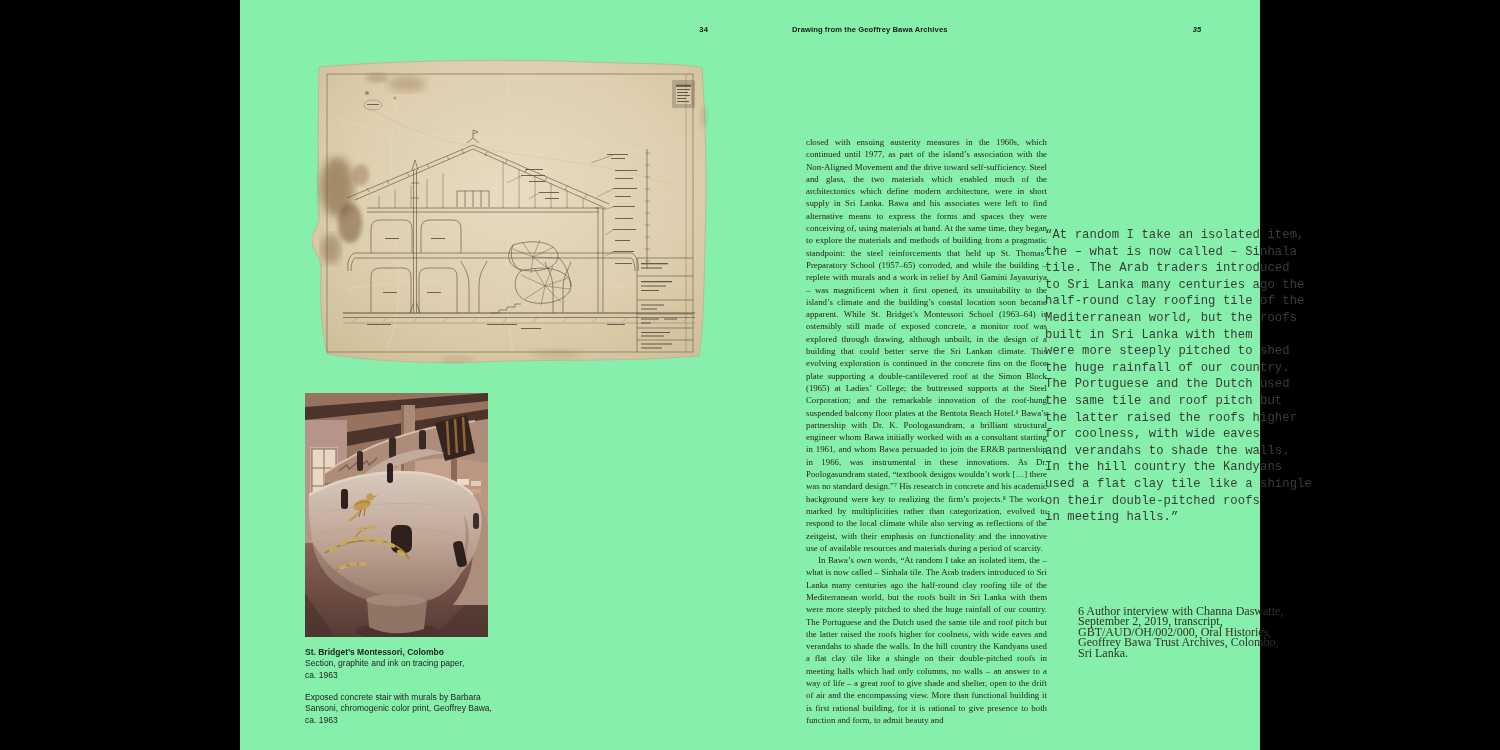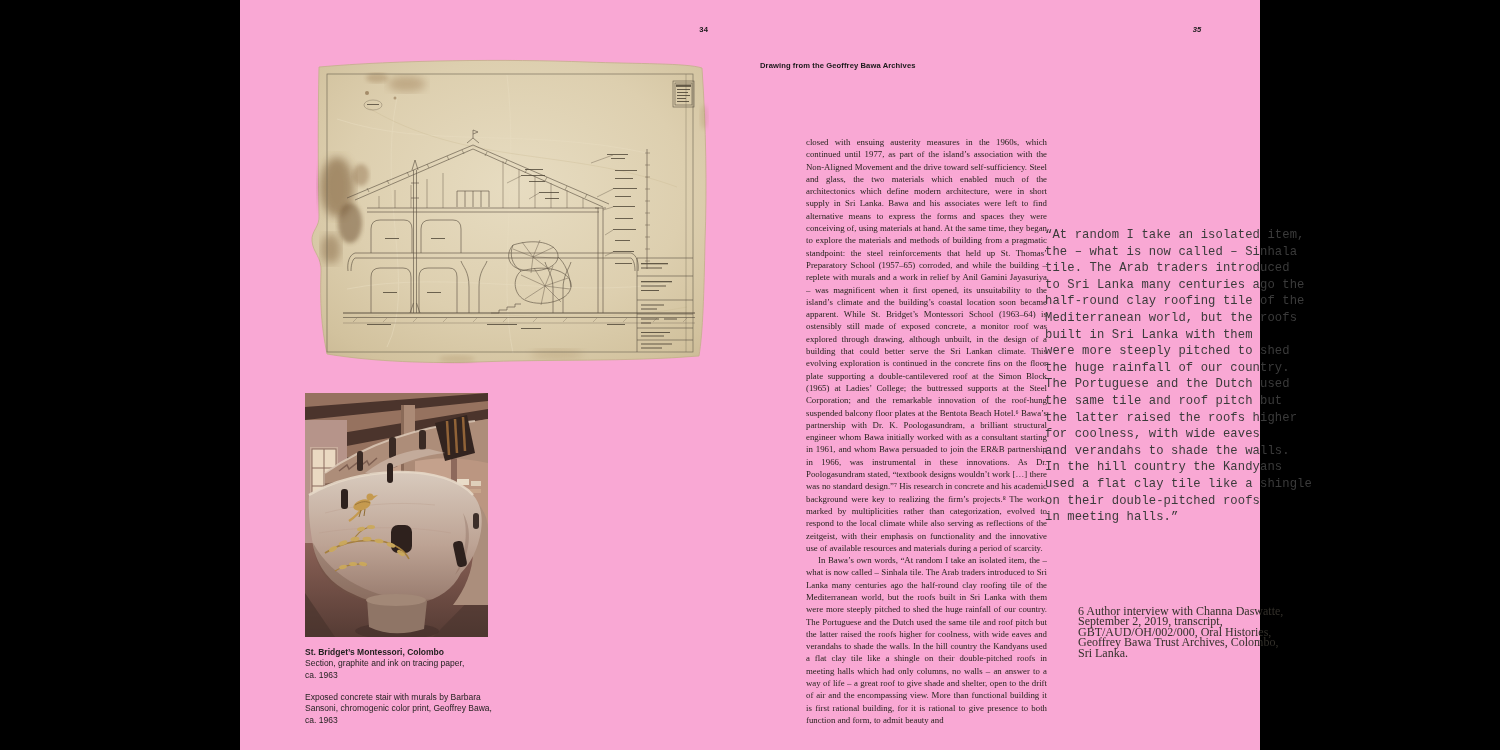--- a/index.html
+++ b/index.html
@@ -2,29 +2,29 @@
 <html><head>
 <meta charset="utf-8">
 <style>
   * { margin:0; padding:0; box-sizing:border-box; }
   html,body { width:1500px; height:750px; background:#000; overflow:hidden; }
   #stage { position:relative; width:1500px; height:750px; background:#000;
            font-family:"Liberation Sans", sans-serif; }
   .letterbox { position:absolute; top:0; height:750px; background:#000; }
   #letterbox-left { left:0; width:240px; }
   #letterbox-right { left:1260px; width:240px; }
-  #spread { position:absolute; left:240px; top:0; width:1020px; height:750px; background:#f9a8d4; }
+  #spread { position:absolute; left:240px; top:0; width:1020px; height:750px; background:#86efac; }
 
   
   .folio, .running-head {
     position:absolute; top:25px; font-family:"Liberation Sans", sans-serif;
     font-size:7.6px; font-weight:bold; color:#1a1a1a; letter-spacing:.1px;
   }
   #folio-left  { left:450px; width:18px; text-align:right; }
-  .running-head { left:520px;margin-top:36px; }
+  .running-head { left:552px; }
   #folio-right { left:948px; width:18px; text-align:center;font-style:italic; }
 
   
   #drawing-fig { position:absolute; left:67px;  top:57px;  width:406px; height:308px; }
   #photo-fig   { position:absolute; left:65px;  top:393px; width:183px; height:244px; }
 
   
   .caption { position:absolute; left:65px; width:205px;
              font-family:"Liberation Sans", sans-serif; font-size:8.5px;
              line-height:11.3px; color:#1f1f1d; }

